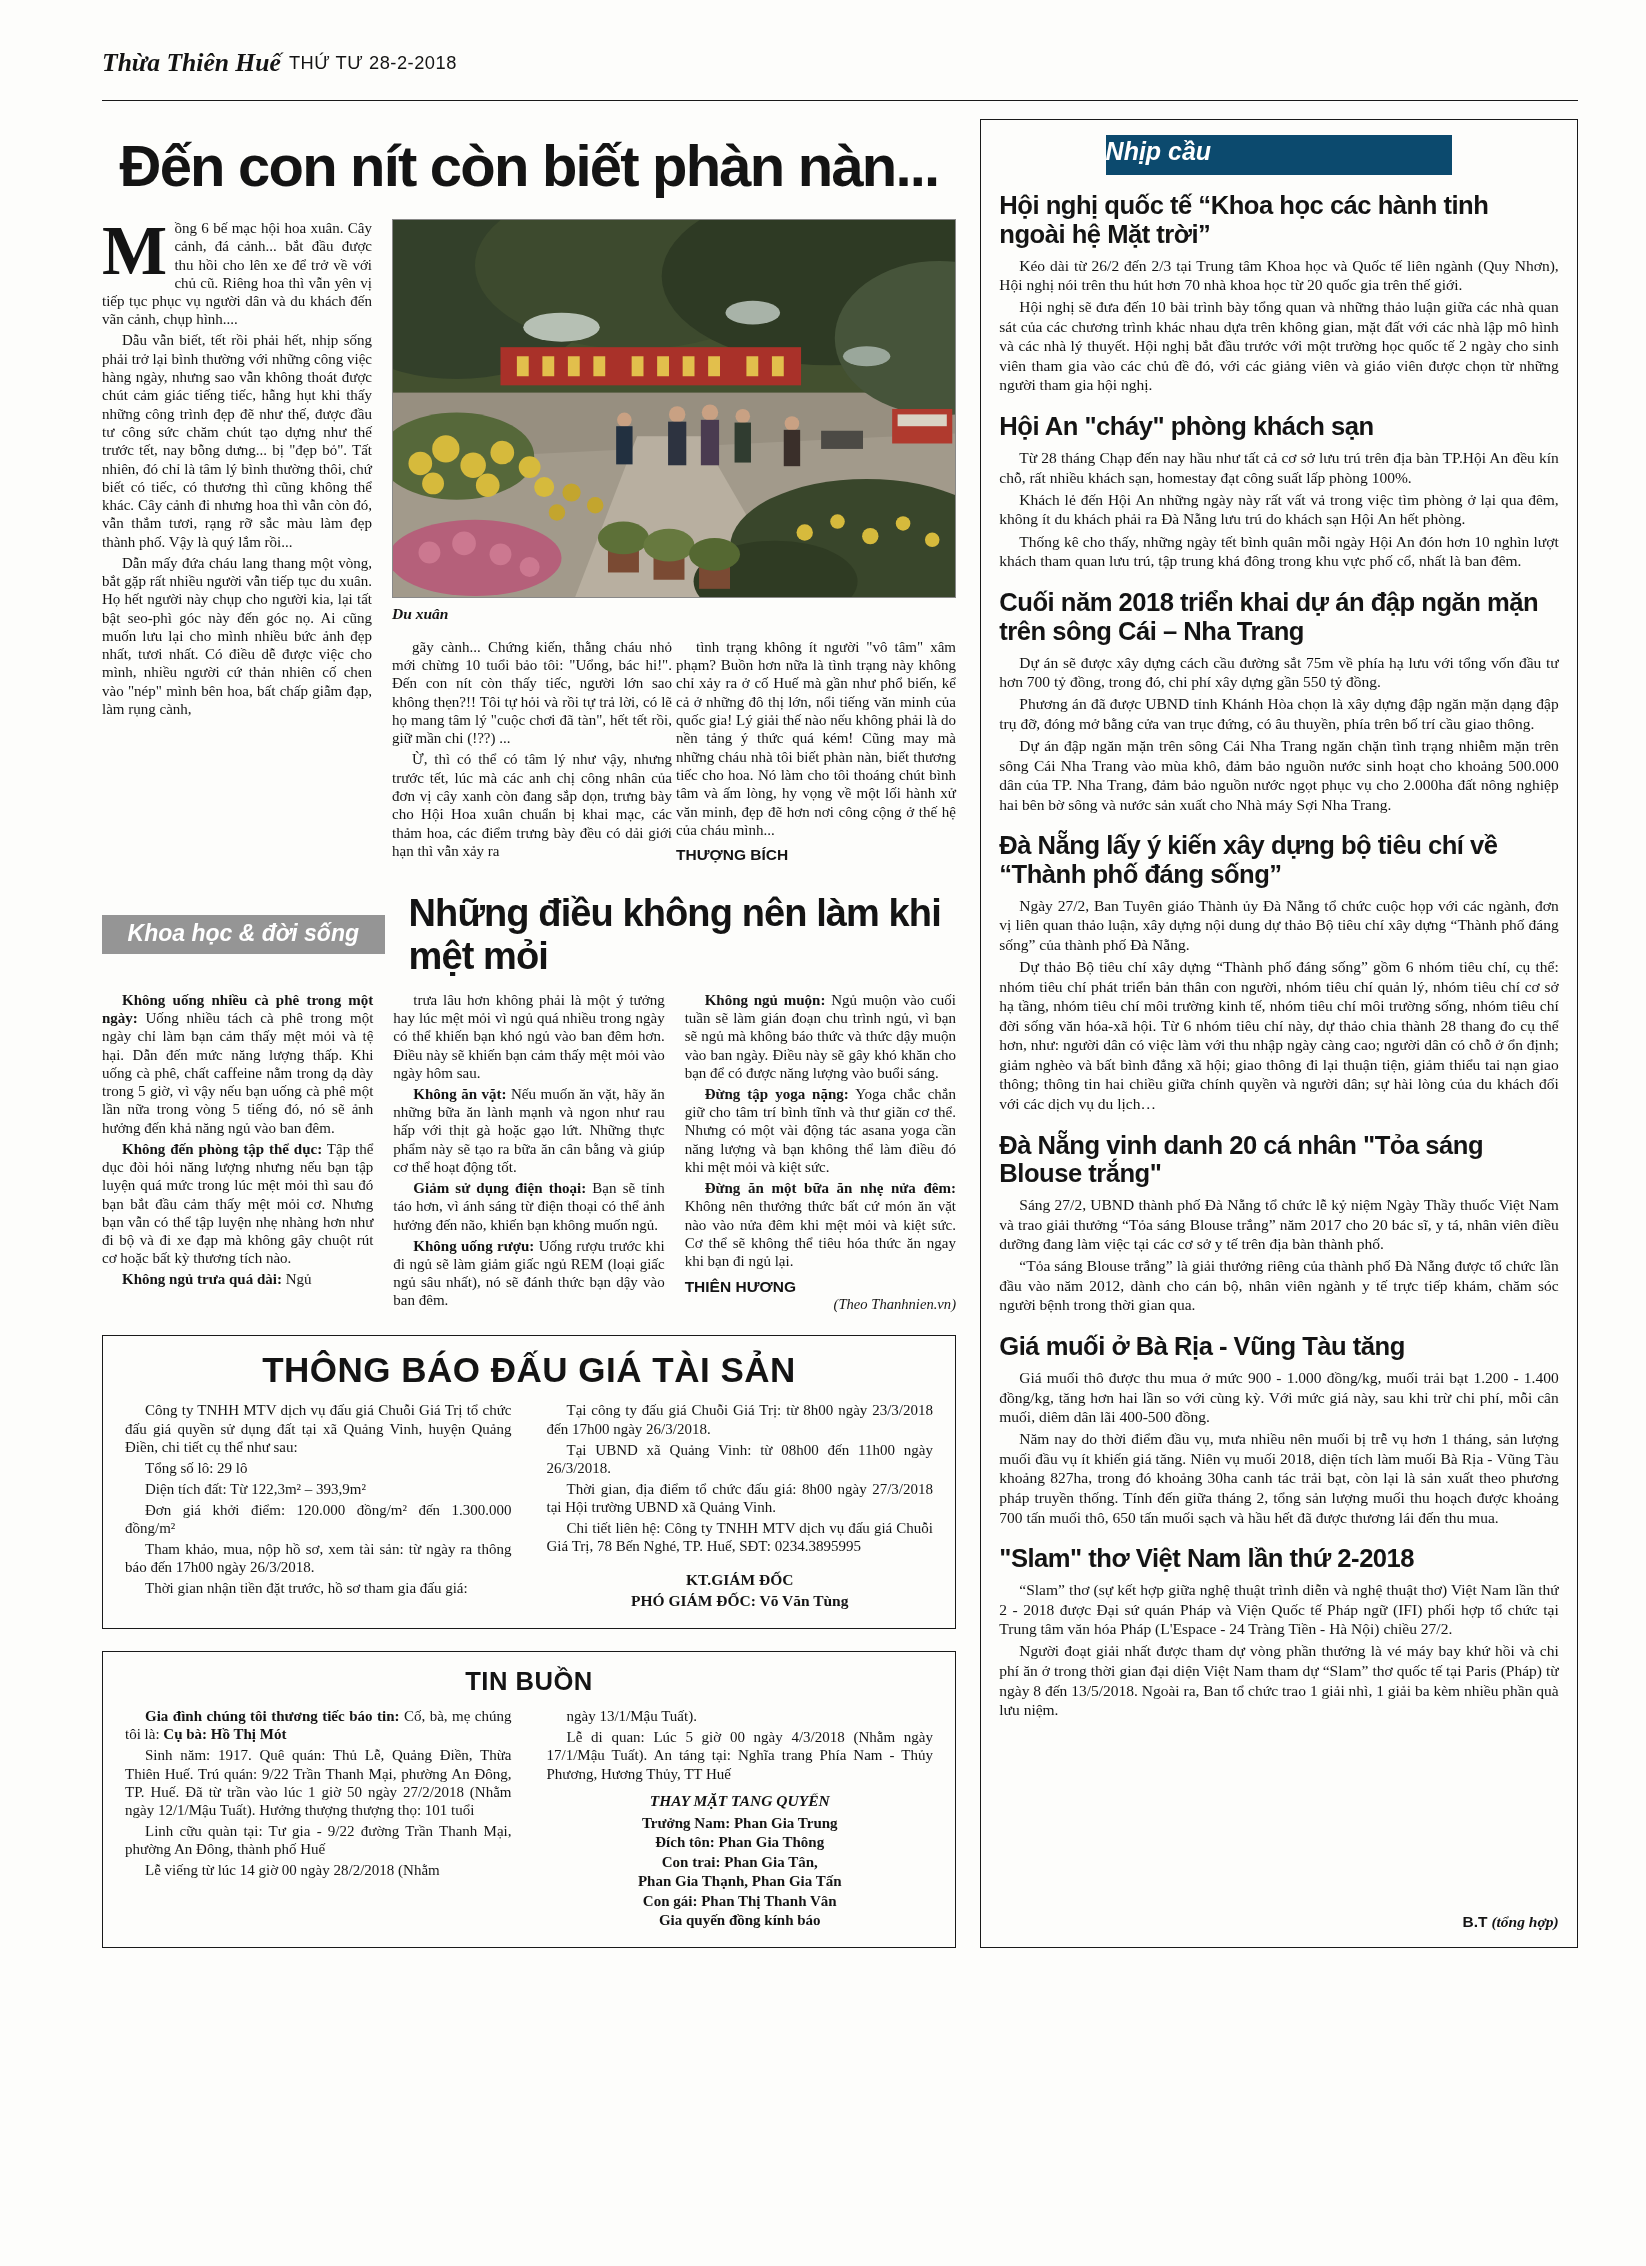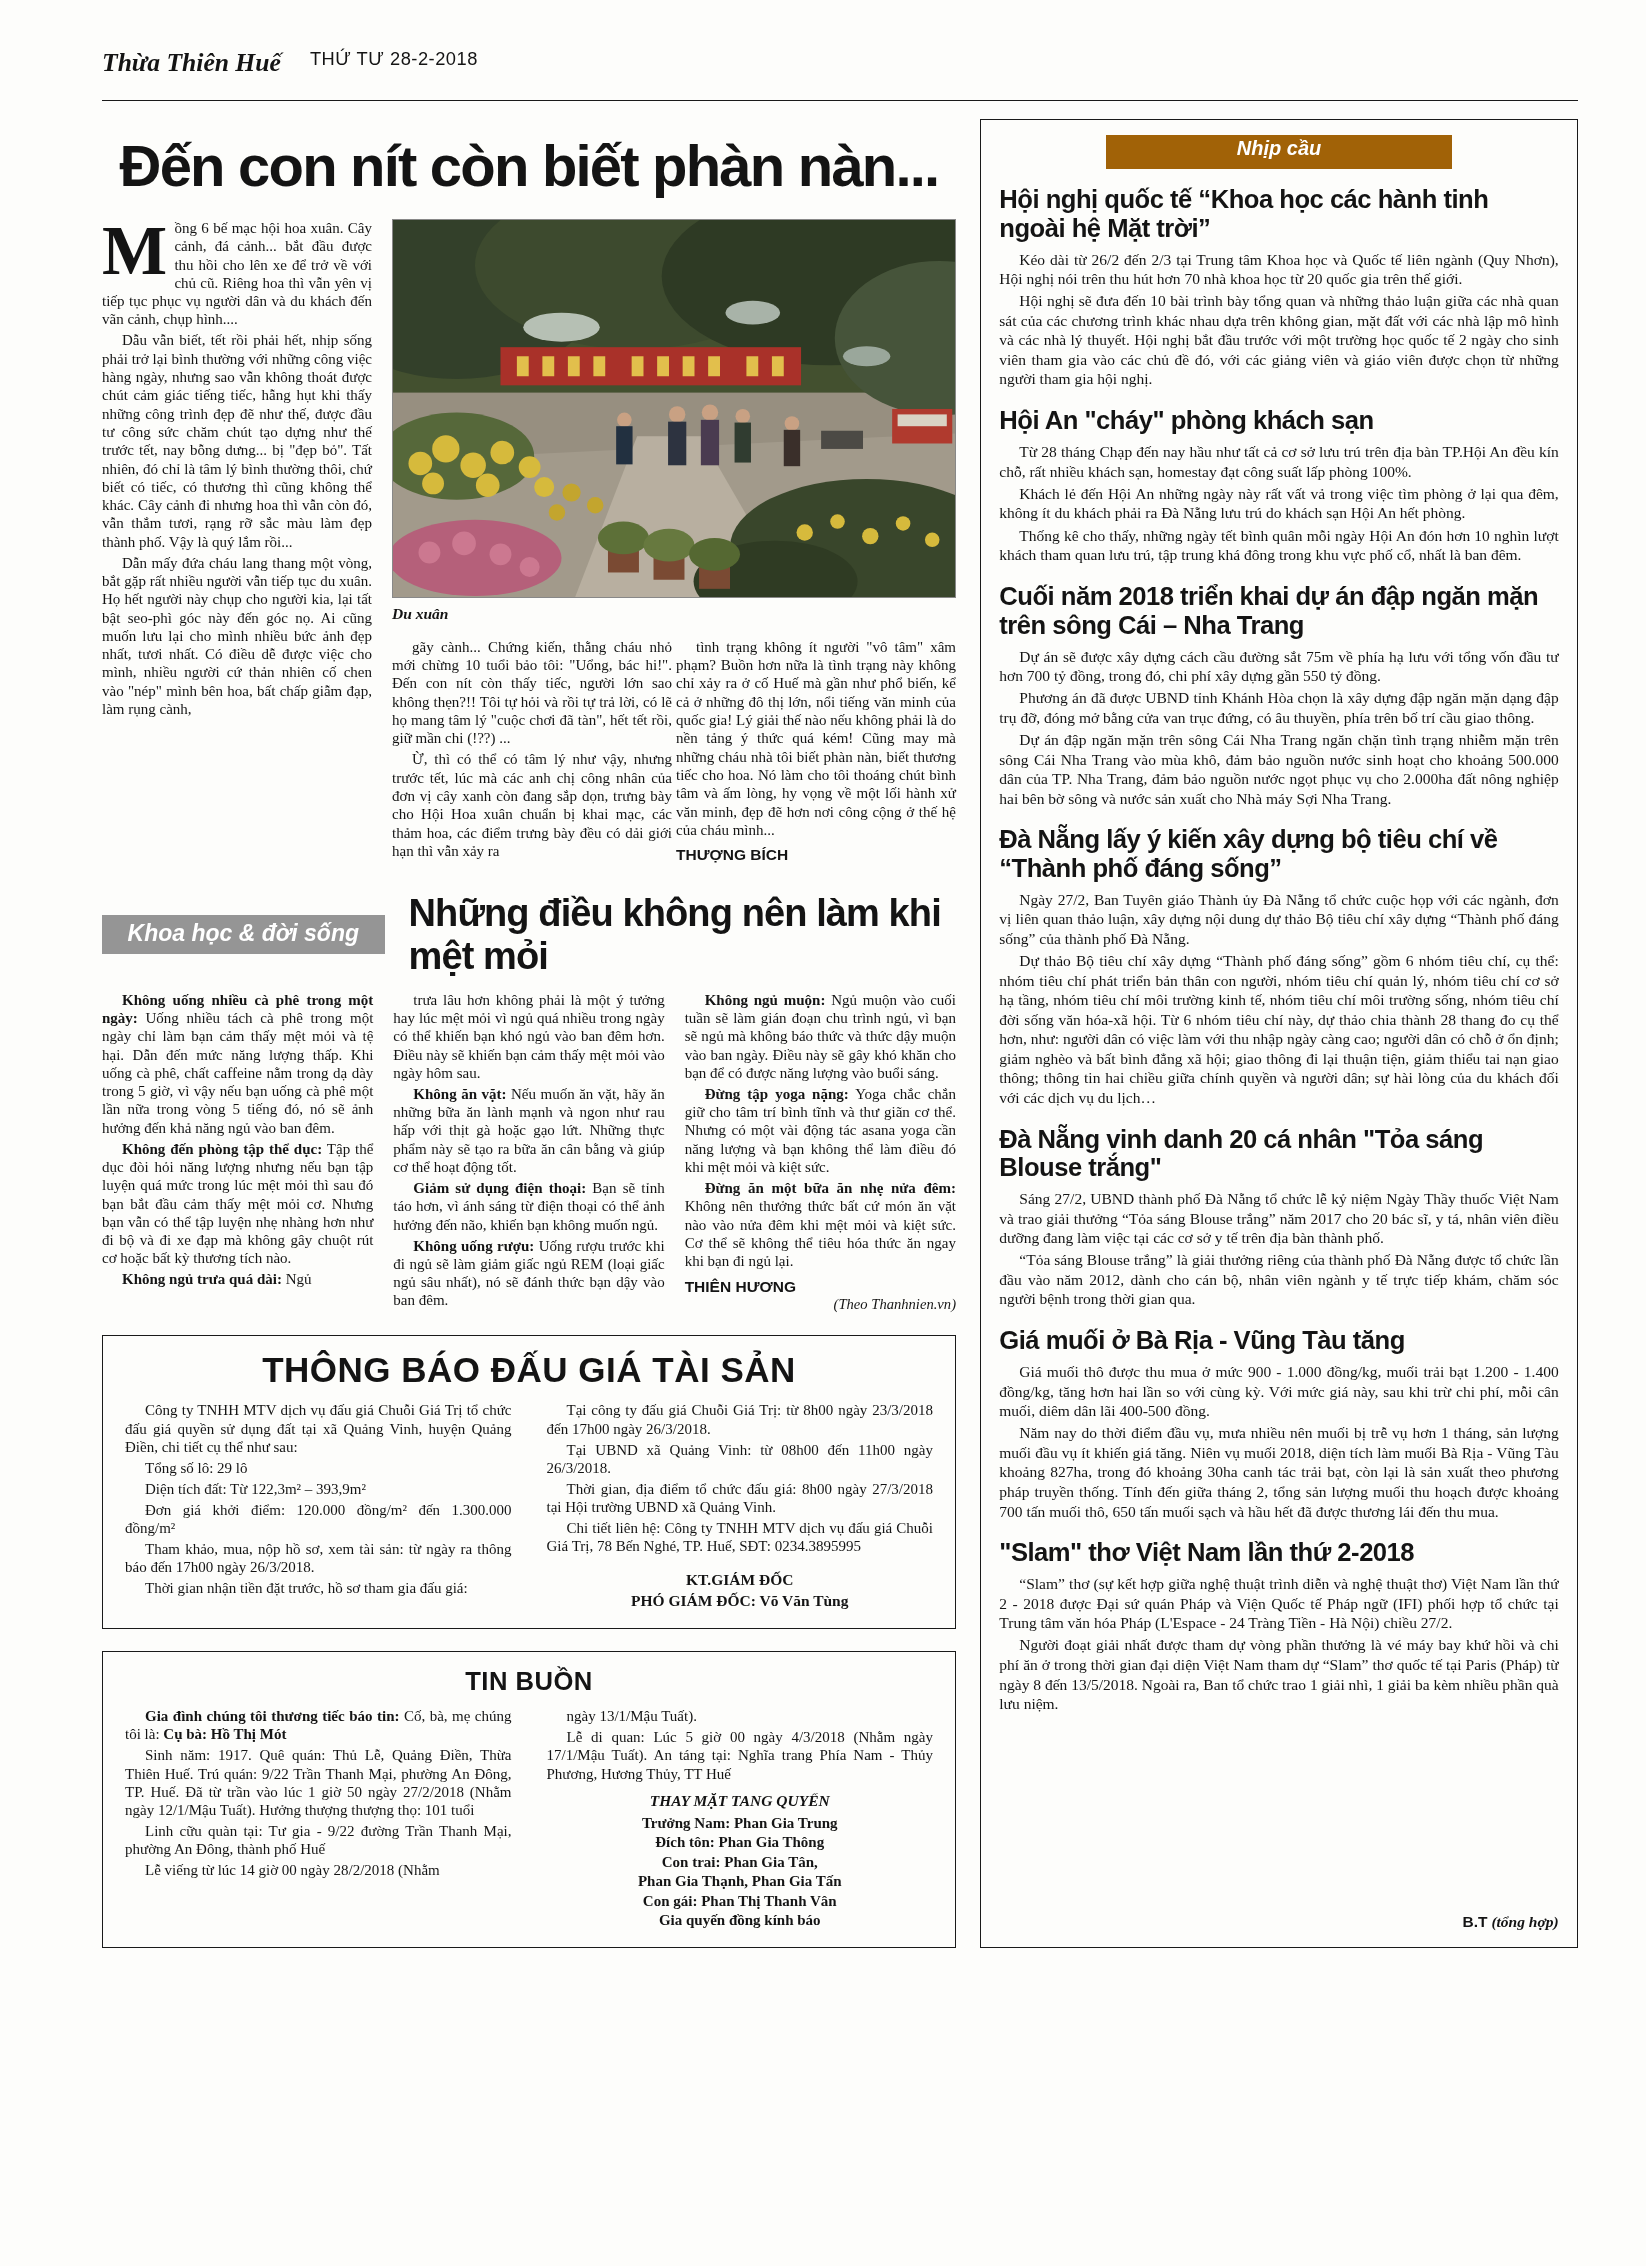--- a/index.html
+++ b/index.html
@@ -6,21 +6,21 @@
   html, body { width:1647px; }
   body {
     height:2267px; background:#fdfdfb; color:#141414; overflow:hidden;
     font-family:"Liberation Serif","DejaVu Serif",serif;
   }
   .page { padding:48px 69px 27.4px 102px; height:100%; }
 
   
   .masthead { display:flex; justify-content:space-between; align-items:flex-end;
     border-bottom:1.8px solid #1a1a1a; padding-bottom:9.1px; }
-  .m-left { display:flex; align-items:flex-start; gap:29px; padding-bottom:12.8px; }
+  .m-left { display:flex; align-items:center; gap:8px; padding-bottom:12.8px; }
   .brand { font-style:italic; font-weight:bold; font-size:25.6px; }
   .m-date { font-family:"Liberation Sans",sans-serif; font-size:18.3px; letter-spacing:0.5px; }
   .m-right { display:flex; align-items:center; gap:16.4px; }
   .section-name { font-family:"Liberation Sans",sans-serif; font-weight:bold;
     font-size:40px; letter-spacing:1.8px; padding-bottom:5.5px; }
   .page-no-divider { width:1.8px; height:71px; background:#444; }
   .page-no { font-size:77px; line-height:.95; }
 
   
   .content { display:flex; gap:24px; margin-top:18.3px; align-items:stretch; }
@@ -58,22 +58,22 @@
   .box-title { text-align:center; font-family:"Liberation Sans",sans-serif; font-weight:bold;
     font-size:35px; margin-bottom:11px; letter-spacing:0.5px; }
   .obit-title { font-size:25.6px; }
   .two-col { display:grid; grid-template-columns:1fr 1fr; column-gap:35px; }
   .sign { text-align:center; font-weight:bold; font-size:15.5px; margin-top:12.8px; line-height:1.4; }
   .rep-title { text-align:center; font-weight:bold; font-size:15.5px; margin:9.1px 0 3.7px;font-style:italic; }
   .rep-line { text-align:center; font-weight:bold; font-size:15px; line-height:1.3; }
 
   
   .nc { border:1.8px solid #1a1a1a; padding:14.6px 18.3px 16.4px; flex:1; display:flex; flex-direction:column; }
-  .nc-label { background:#a16207; color:#fff; font-style:italic; font-weight:bold;
-    font-family:"Liberation Sans",sans-serif; font-size:20px; text-align:center;
+  .nc-label { background:#0c4a6e; color:#fff; font-style:italic; font-weight:bold;
+    font-family:"Liberation Sans",sans-serif; font-size:25px; text-align:left;
     width:62%; margin:0 auto 16.4px; padding:2.7px 0 8.2px; }
   .nc-article { margin-bottom:14.6px; }
   .nc-h { font-family:"Liberation Sans",sans-serif; font-weight:bold; font-size:25.6px;
     line-height:1.12; letter-spacing:-0.5px; margin-bottom:7.3px; }
   .nc .para { font-size:15.5px; line-height:1.26; }
   .nc-credit { margin-top:auto; text-align:right; font-size:15.5px; }
   .nc-credit b { font-family:"Liberation Sans",sans-serif;text-align:right; }
   .nc-credit i { font-weight:bold; }
 </style>
 </head>

